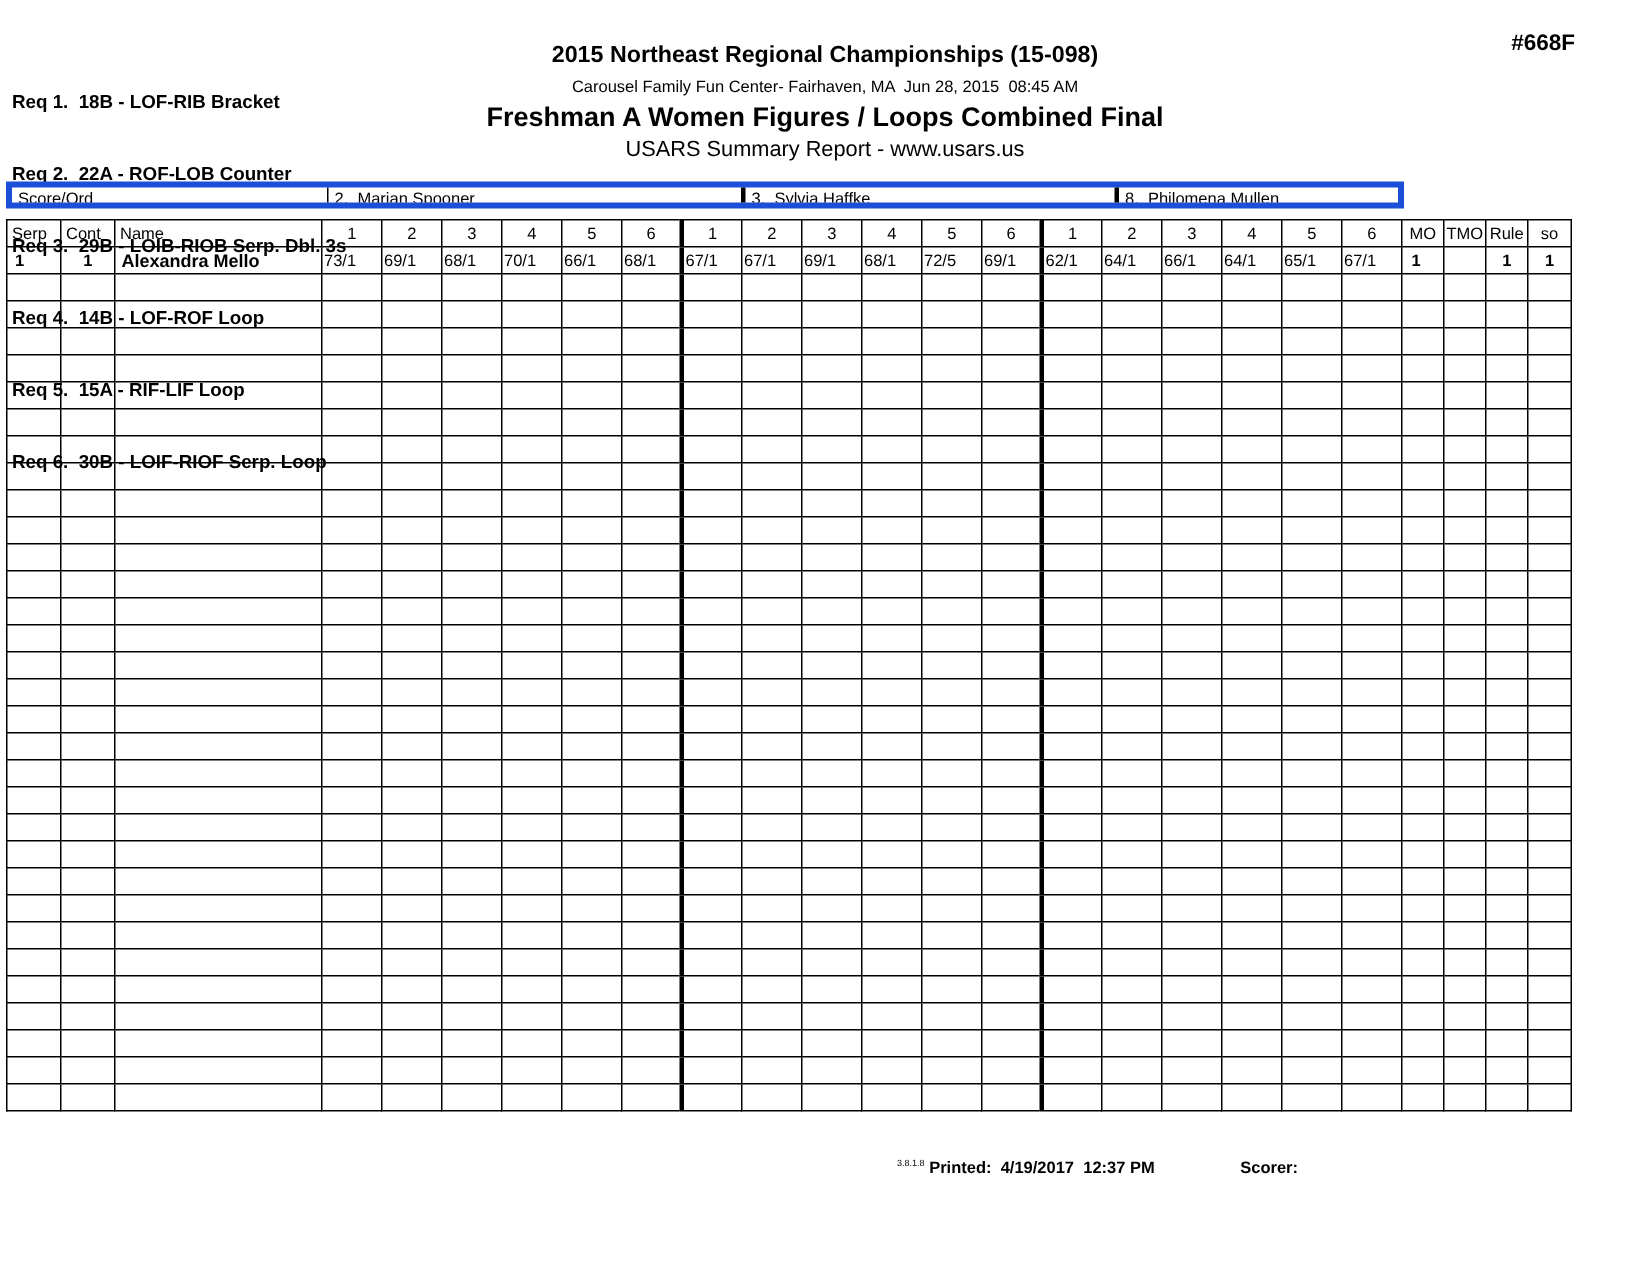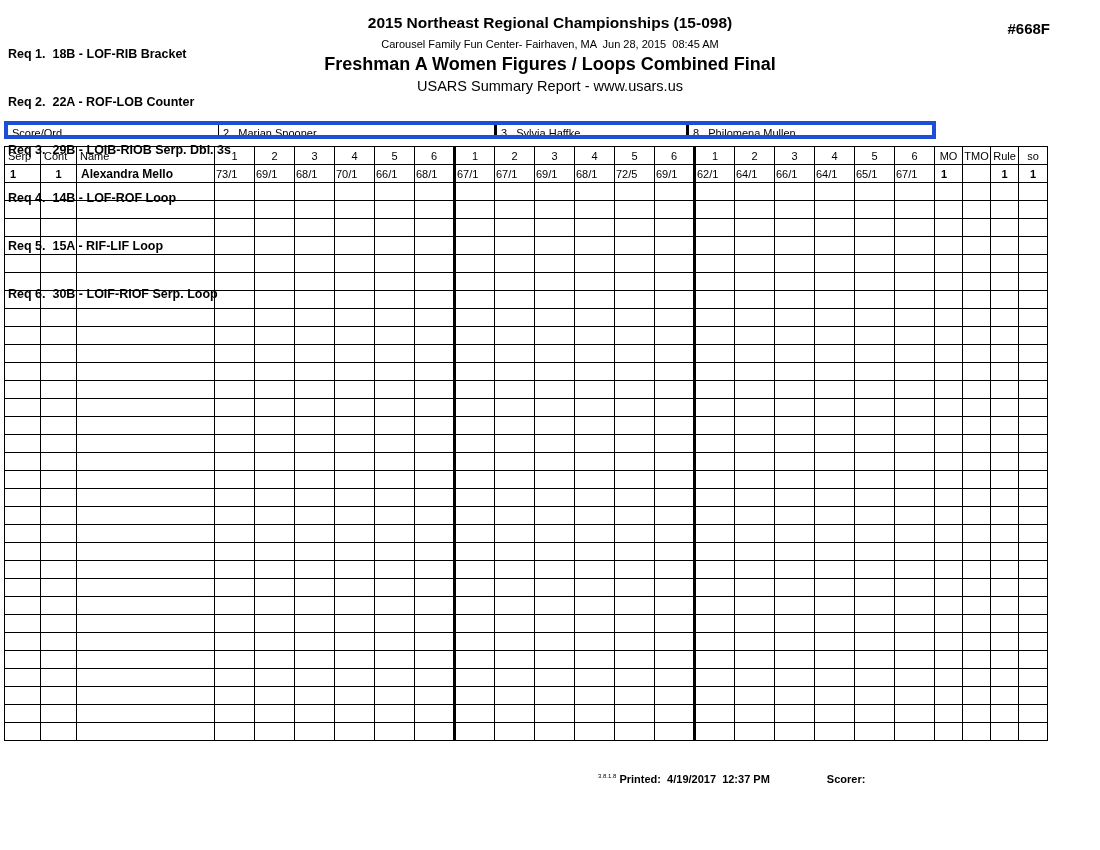--- a/index.html
+++ b/index.html
@@ -2,42 +2,42 @@
 <html><head>
 <meta charset="utf-8">
 <style>
   html,body { margin:0; padding:0; }
   body {
     width:1100px; height:850px;
     background:#ffffff; color:#000;
     font-family:"Liberation Sans", sans-serif;
     position:relative; overflow:hidden;
   }
-  .pre { white-space:pre; }
+  .pre { white-space:pre;margin-top:14px; }
 
   
   .req-list { position:absolute; left:8px; top:14px; font-weight:bold; font-size:12.5px; line-height:16px; }
 
   
   .title-block { position:absolute; left:0; top:14px; width:1100px; text-align:center; }
   .title-main   { font-weight:bold; font-size:15.5px; }
   .title-venue  { font-size:11px; margin-top:6px; }
   .title-event  { font-weight:bold; font-size:18px; margin-top:4px; }
   .title-report { font-size:14.5px; margin-top:3px; }
 
   .event-number { position:absolute; right:50px; top:20px; font-weight:bold; font-size:15px; }
 
   
   .tablewrap { position:absolute; left:4px; top:121px; }
 
   .jrow { display:flex; width:932px; height:18px; border:4px solid #1d4ed8; box-sizing:border-box; }
   .jcell { flex:none; box-sizing:border-box; font-size:11px; padding:2px 0 0 4px; overflow:hidden; white-space:pre; }
   .jcell.c0 { width:210px; }
   .jcell.c1 { width:276px; border-left:1px solid #000; }
-  .jcell.c2 { width:192px; border-left:3px solid #000; }
+  .jcell.c2 { width:249px; border-left:3px solid #000; }
   .jcell.c3 { width:240px; border-left:3px solid #000; }
 
   table.main { border-collapse:collapse; table-layout:fixed; margin-top:7px; }
   table.main th, table.main td {
     border:1px solid #000; height:18px; padding:0 1px;
     font-size:11px; font-weight:normal; overflow:hidden; white-space:nowrap;
     box-sizing:border-box; text-align:left;
   }
   table.main .ctr { text-align:center; }
   table.main .tl  { text-align:left; padding-left:3px; }

